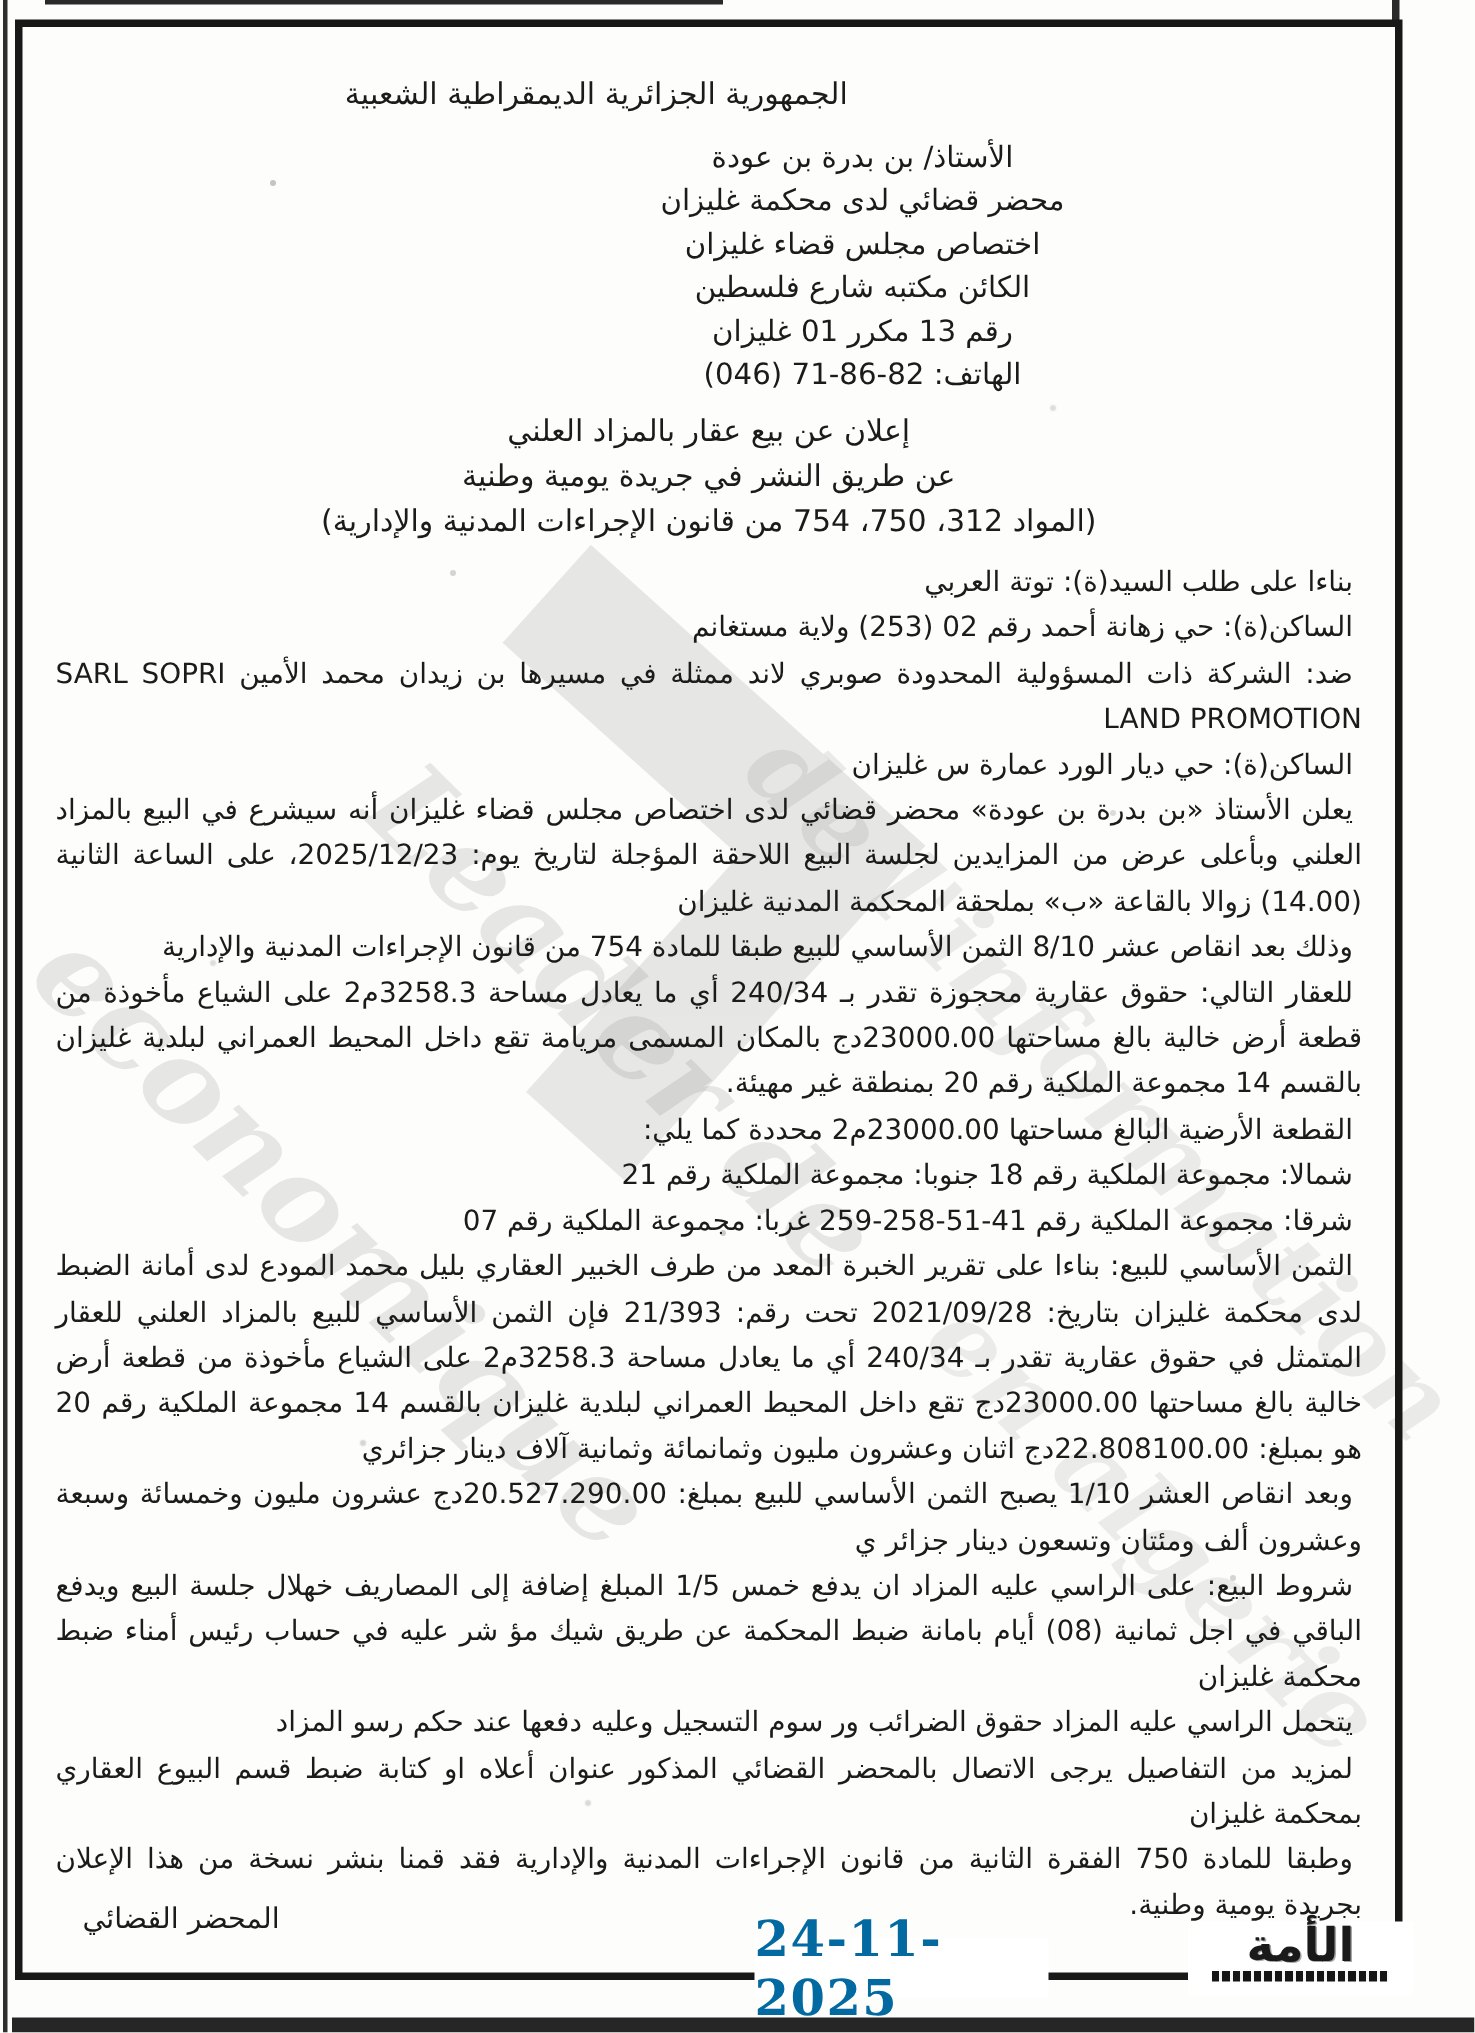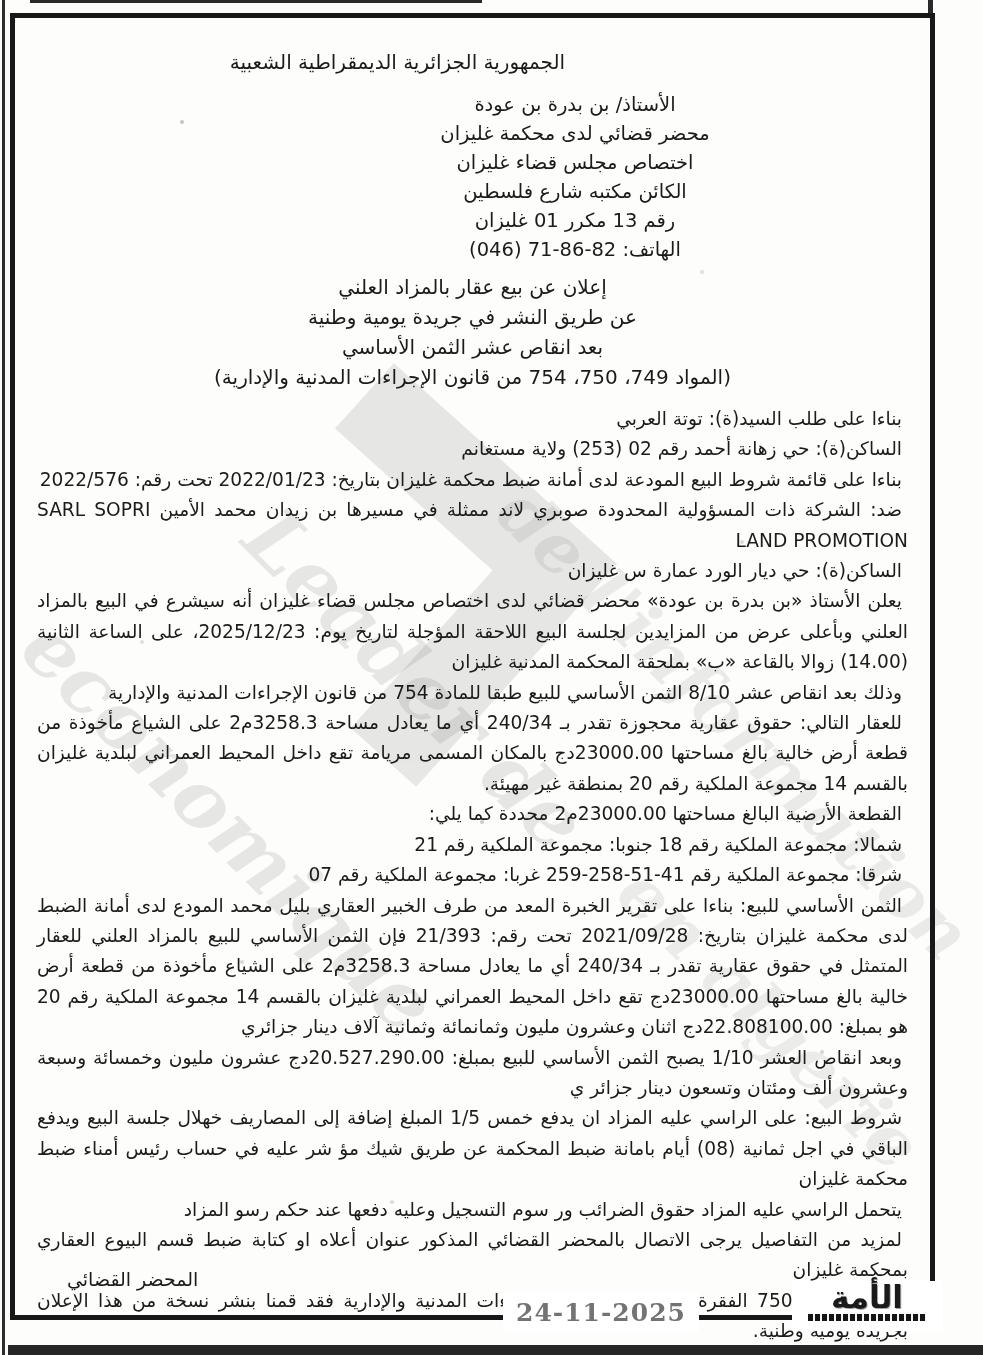--- a/index.html
+++ b/index.html
@@ -27,28 +27,28 @@
   .republic{ text-align:center;font-size:20px;margin:20px 150px 10px 0;letter-spacing:0; }
   .office-block{
     width:430px;margin:16px 118px 8px auto;text-align:center;
     font-size:19.5px;line-height:29px;
   }
   .announce-block{ text-align:center;font-size:20px;line-height:30px;margin-bottom:12px; }
   .body-text p{
     margin:0;font-size:18.6px;line-height:30.4px;
     text-align:justify;text-indent:6px;
   }
-  .signature{ position:absolute;left:67px;top:1268px;font-size:19px;z-index:3; }
+  .signature{ position:absolute;left:55px;top:1268px;font-size:19px;z-index:3; }
 
   
   .date-box{
     position:absolute;left:503px;top:1292px;width:196px;height:40px;z-index:4;
     background:#fff;display:flex;align-items:center;justify-content:center;
     font-family:"DejaVu Serif","Liberation Serif",serif;
-    font-weight:bold;font-size:25px;color:#737373;letter-spacing:1px;direction:ltr;
+    font-weight:bold;font-size:33px;color:#0369a1;letter-spacing:1px;direction:ltr;
   }
   .logo-box{
     position:absolute;left:792px;top:1281px;width:150px;height:50px;z-index:4;
     background:#fff;display:flex;flex-direction:column;align-items:center;justify-content:flex-start;
   }
   .logo-text{
     font-weight:bold;font-size:31px;line-height:32px;color:#1a1a1a;
     text-shadow:1px 1px 0 rgba(0,0,0,.35);letter-spacing:2px;
   }
   .logo-strip{
@@ -105,28 +105,26 @@
     <div>محضر قضائي لدى محكمة غليزان</div>
     <div>اختصاص مجلس قضاء غليزان</div>
     <div>الكائن مكتبه شارع فلسطين</div>
     <div>رقم 13 مكرر 01 غليزان</div>
     <div>الهاتف: 82-86-71 (046)</div>
   </div>
 
   <div class="announce-block">
     <div>إعلان عن بيع عقار بالمزاد العلني</div>
     <div>عن طريق النشر في جريدة يومية وطنية</div>
-    <div>بعد انقاص عشر الثمن الأساسي</div>
-    <div>(المواد 749، 750، 754 من قانون الإجراءات المدنية والإدارية)</div>
+    <div>(المواد 312، 750، 754 من قانون الإجراءات المدنية والإدارية)</div>
   </div>
 
   <div class="body-text">
     <p>بناءا على طلب السيد(ة): توتة العربي</p>
     <p>الساكن(ة): حي زهانة أحمد رقم 02 (253) ولاية مستغانم</p>
-    <p>بناءا على قائمة شروط البيع المودعة لدى أمانة ضبط محكمة غليزان بتاريخ: 2022/01/23 تحت رقم: 2022/576</p>
     <p>ضد: الشركة ذات المسؤولية المحدودة صوبري لاند ممثلة في مسيرها بن زيدان محمد الأمين SARL SOPRI LAND PROMOTION</p>
     <p>الساكن(ة): حي ديار الورد عمارة س غليزان</p>
     <p>يعلن الأستاذ «بن بدرة بن عودة» محضر قضائي لدى  اختصاص مجلس قضاء غليزان أنه سيشرع في البيع بالمزاد العلني وبأعلى عرض من المزايدين لجلسة البيع اللاحقة المؤجلة لتاريخ يوم: 2025/12/23، على الساعة الثانية (14.00) زوالا بالقاعة «ب» بملحقة المحكمة المدنية غليزان</p>
     <p>وذلك بعد انقاص عشر 8/10 الثمن الأساسي للبيع طبقا للمادة 754 من قانون الإجراءات المدنية والإدارية</p>
     <p>للعقار التالي: حقوق عقارية محجوزة تقدر بـ 240/34 أي ما يعادل مساحة 3258.3م2 على الشياع مأخوذة من قطعة أرض خالية بالغ مساحتها 23000.00دج بالمكان المسمى مريامة تقع داخل المحيط العمراني لبلدية غليزان بالقسم 14 مجموعة الملكية رقم 20 بمنطقة غير مهيئة.</p>
     <p>القطعة الأرضية البالغ مساحتها 23000.00م2 محددة كما يلي:</p>
     <p>شمالا: مجموعة الملكية رقم 18 جنوبا: مجموعة الملكية رقم 21</p>
     <p>شرقا: مجموعة الملكية رقم 41-51-258-259  غربا: مجموعة الملكية رقم 07</p>
     <p>الثمن الأساسي للبيع: بناءا على تقرير الخبرة المعد من طرف الخبير العقاري بليل محمد المودع لدى أمانة الضبط لدى محكمة غليزان بتاريخ: 2021/09/28 تحت رقم: 21/393 فإن الثمن الأساسي للبيع بالمزاد العلني للعقار المتمثل في حقوق عقارية تقدر بـ 240/34 أي ما يعادل مساحة 3258.3م2 على الشياع مأخوذة من قطعة أرض خالية بالغ مساحتها 23000.00دج تقع داخل المحيط العمراني لبلدية غليزان بالقسم 14 مجموعة الملكية رقم 20 هو بمبلغ: 22.808100.00دج اثنان وعشرون مليون وثمانمائة وثمانية آلاف دينار جزائري</p>
     <p>وبعد انقاص العشر 1/10 يصبح الثمن الأساسي للبيع بمبلغ: 20.527.290.00دج عشرون مليون وخمسائة وسبعة وعشرون ألف ومئتان وتسعون دينار جزائر ي</p>

